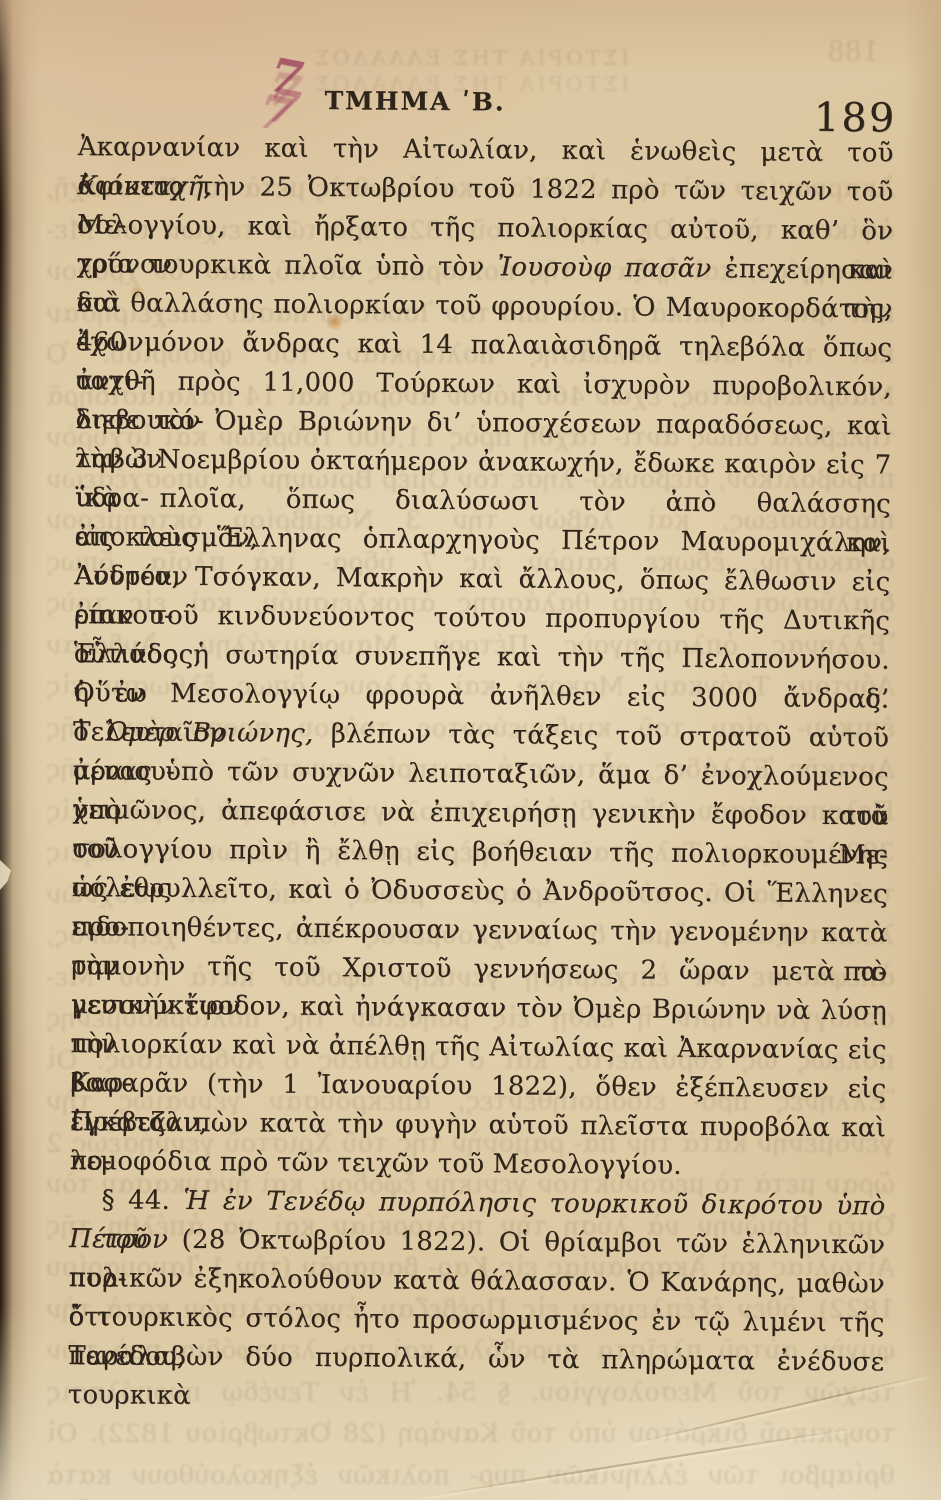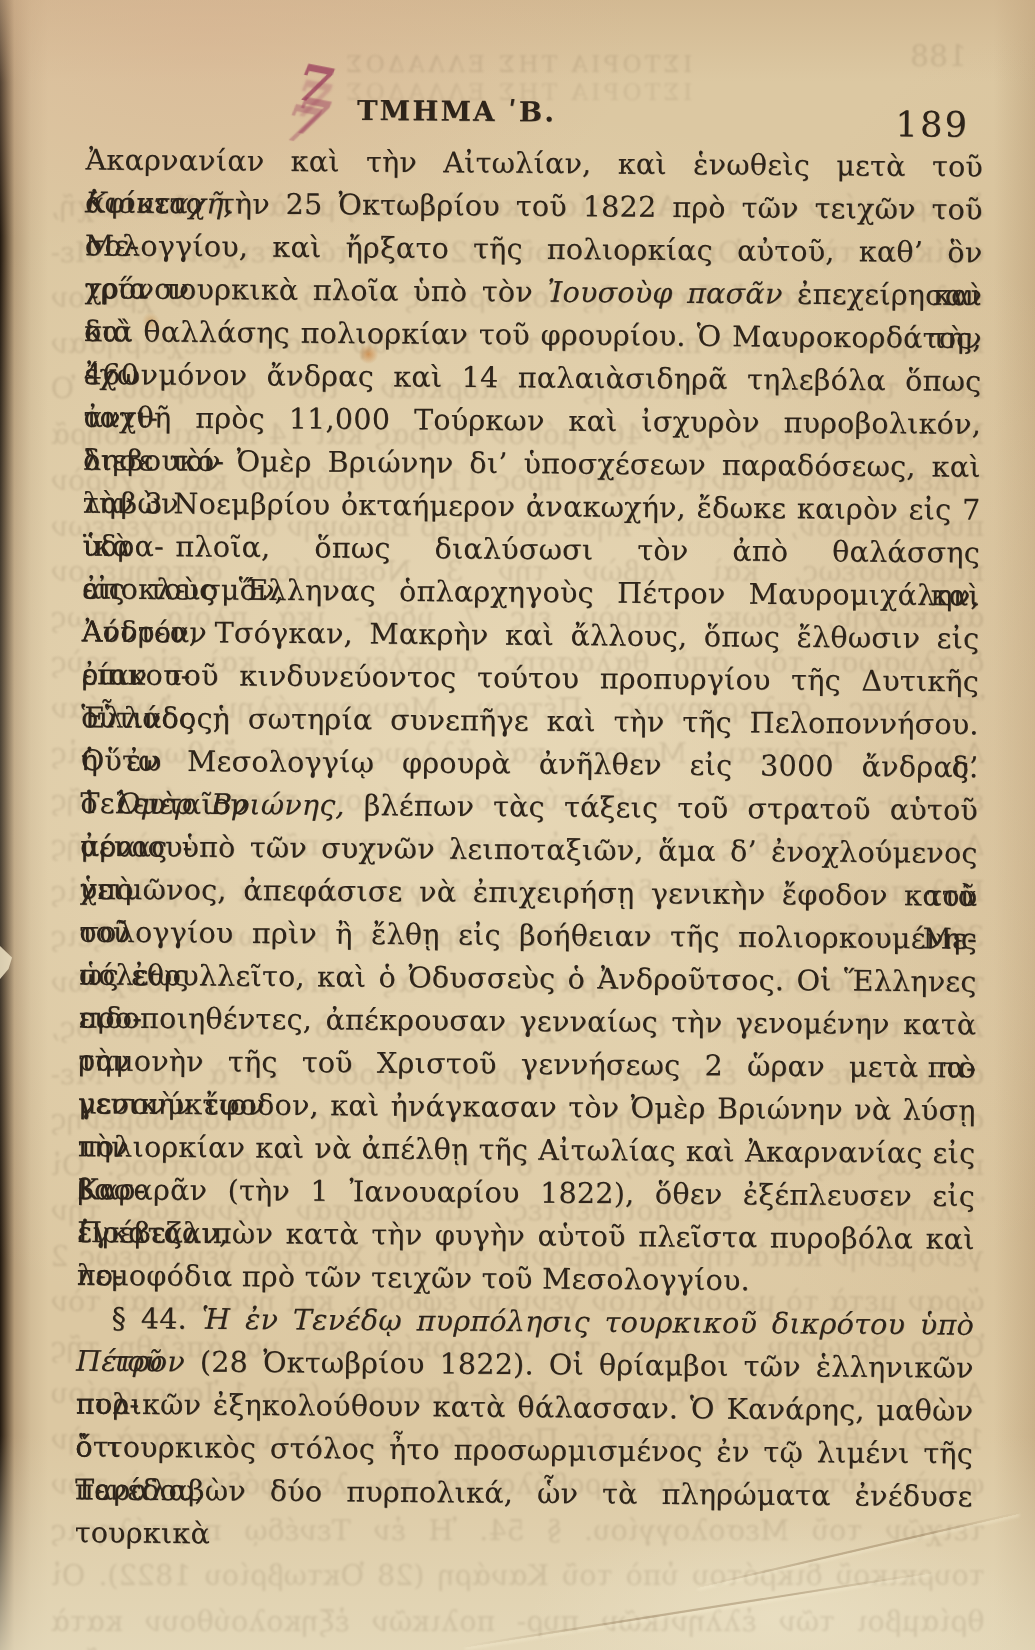--- a/index.html
+++ b/index.html
@@ -64,21 +64,21 @@
     color:#2e241a;
   }
   .section-heading {
     position:absolute; top:84px; left:0; width:830px;
     text-align:center;
     font-size:25px; font-weight:bold; letter-spacing:2px;
     text-shadow:0.4px 0.4px 0.6px rgba(46,36,26,0.45);
   }
   .page-number {
     position:absolute; top:88px; left:814px;
-    font-size:32px; letter-spacing:2px;
+    font-size:40px; letter-spacing:2px;
     text-shadow:0.4px 0.4px 0.6px rgba(46,36,26,0.45);
   }
   .text-block {
     position:absolute; left:78px; top:127px; width:816px;
     font-size:26px;
     letter-spacing:0.2px;
     text-shadow:0.35px 0.35px 0.55px rgba(46,36,26,0.4);
   }
   .line {
     height:39px; line-height:39px;

